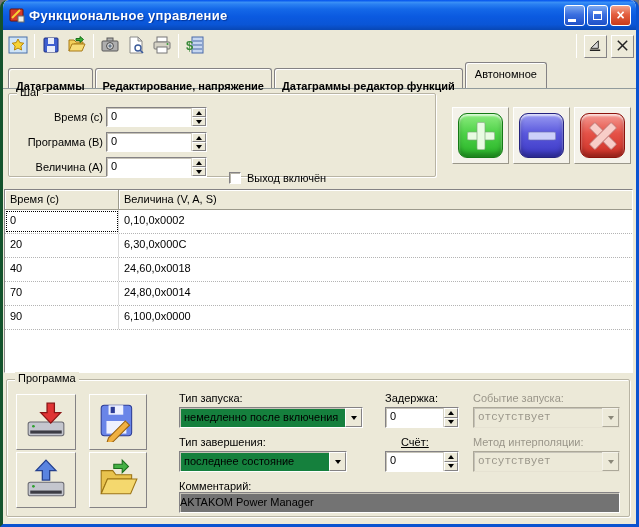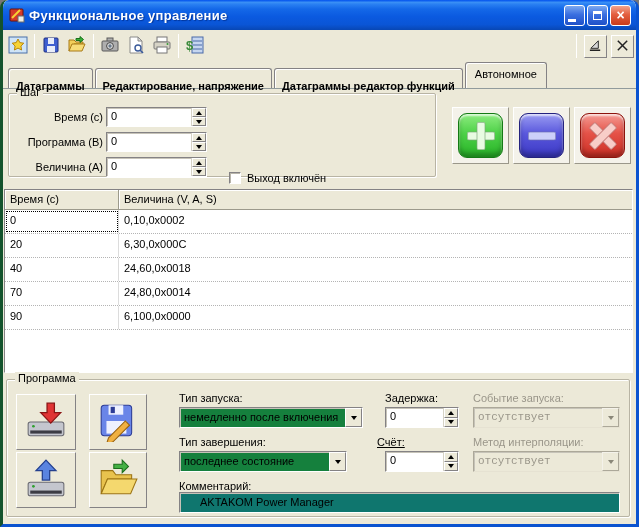--- a/index.html
+++ b/index.html
@@ -84,21 +84,21 @@
   .g-prog{left:3px;top:290px;width:624px;height:138px;}
   .pbtn{position:absolute;background:#ECE9D8;border:1px solid;border-color:#fff #848284 #848284 #fff;display:flex;align-items:center;justify-content:center;}
   .plabel{position:absolute;white-space:nowrap;}
   .plabel.dis{color:#9a968a;}
   .combo{position:absolute;height:21px;background:#15803d;border:1px solid;border-color:#848284 #fff #fff #848284;box-shadow:inset 1px 1px 0 #c6c3b8;display:flex;}
   .combo .cval{flex:1;padding:3px 0 0 4px;white-space:nowrap;overflow:hidden;}
   .combo .cbtn{width:17px;background:#ECE9D8;border:1px solid;border-color:#fff #848284 #848284 #fff;display:flex;align-items:center;justify-content:center;}
   .combo.disabled{background:#ECE9D8;border-color:#aca899 #e6e2d2 #e6e2d2 #aca899;}
   .combo.disabled .cval{color:#9a968a;font-family:Liberation Mono, monospace;}
   .combo.disabled .cbtn{border-color:#f4f2ea #aca899 #aca899 #f4f2ea;}
-  .edit{position:absolute;height:21px;background:#0f766e;border:1px solid;border-color:#848284 #fff #fff #848284;box-shadow:inset 1px 1px 0 #c6c3b8;padding:3px 0 0 20px;white-space:nowrap;overflow:hidden;}
+  .edit{position:absolute;height:21px;background:#737373;border:1px solid;border-color:#848284 #fff #fff #848284;box-shadow:inset 1px 1px 0 #c6c3b8;padding:3px 0 0 0;white-space:nowrap;overflow:hidden;}
 </style>
 </head>
 <body>
 
 <div class="window">
 
   <div class="titlebar">
     <span class="app-icon">
       <svg viewBox="0 0 16 16" width="16" height="16">
           <rect x="1" y="2" width="13" height="12" rx="1" fill="#d43a2a" stroke="#6a120a"></rect>
@@ -358,21 +358,21 @@
         <span class="spinner">
           <span class="spinbtn">
               <i class="tri-up"></i>
             </span>
           <span class="spinbtn">
               <i class="tri-down"></i>
             </span>
         </span>
       </div>
 
-      <span class="plabel" style="left:370px;top:56px;text-decoration:underline;">Счёт:</span>
+      <span class="plabel" style="left:394px;top:56px;text-decoration:underline;">Счёт:</span>
       <div class="spinedit" style="left:378px;top:71px;width:74px;height:21px;">
         <span class="spin-val">0</span>
         <span class="spinner">
           <span class="spinbtn">
               <i class="tri-up"></i>
             </span>
           <span class="spinbtn">
               <i class="tri-down"></i>
             </span>
         </span>

